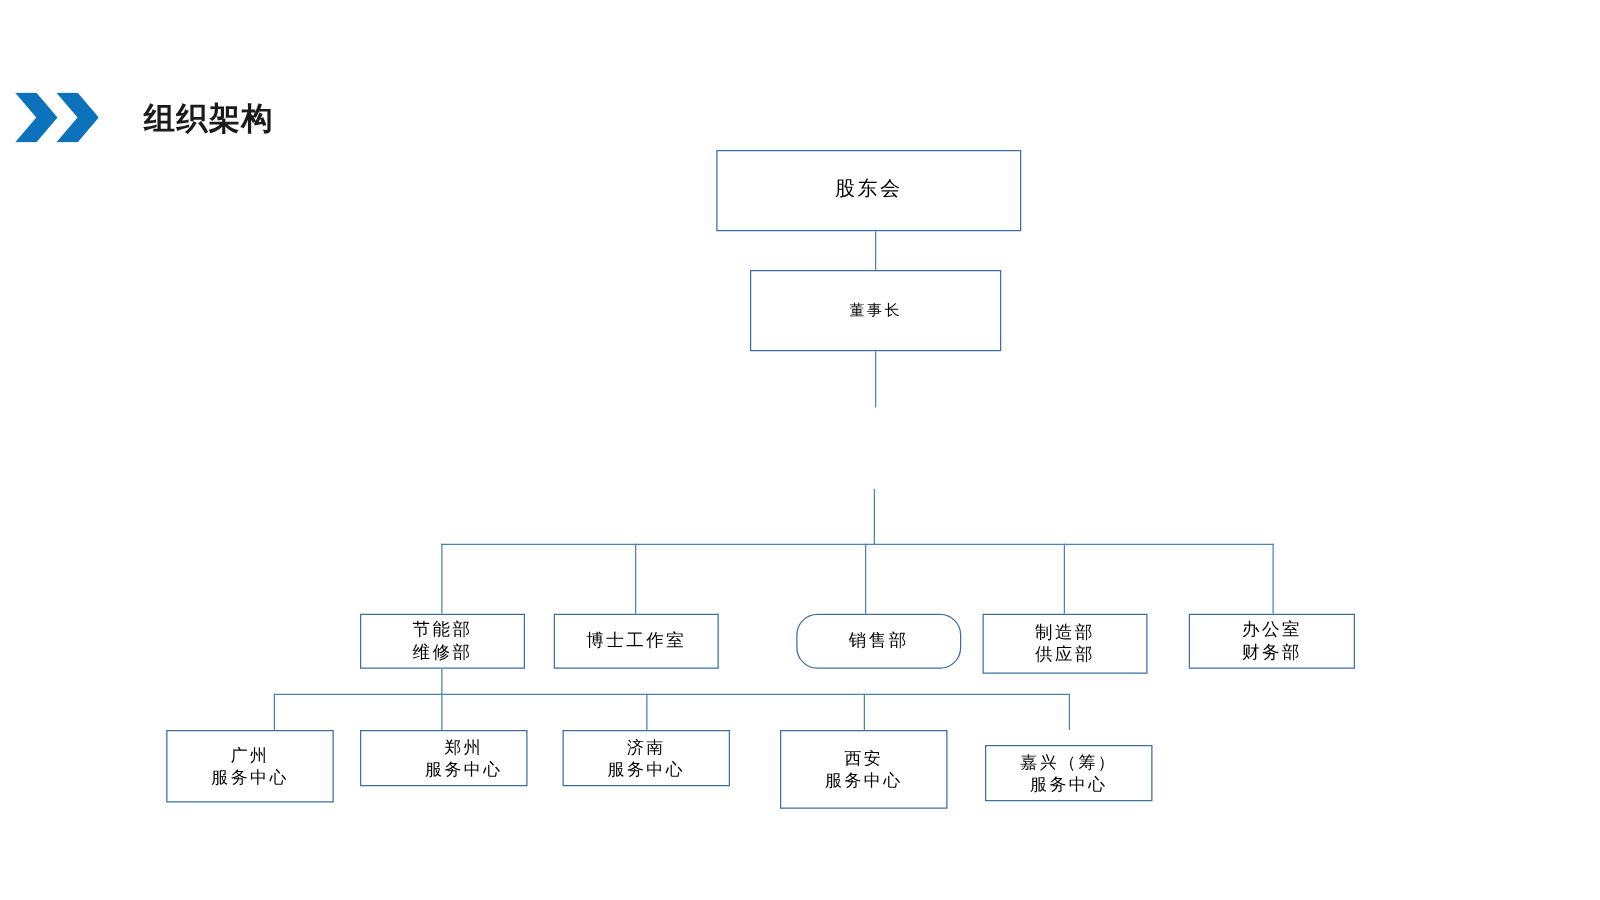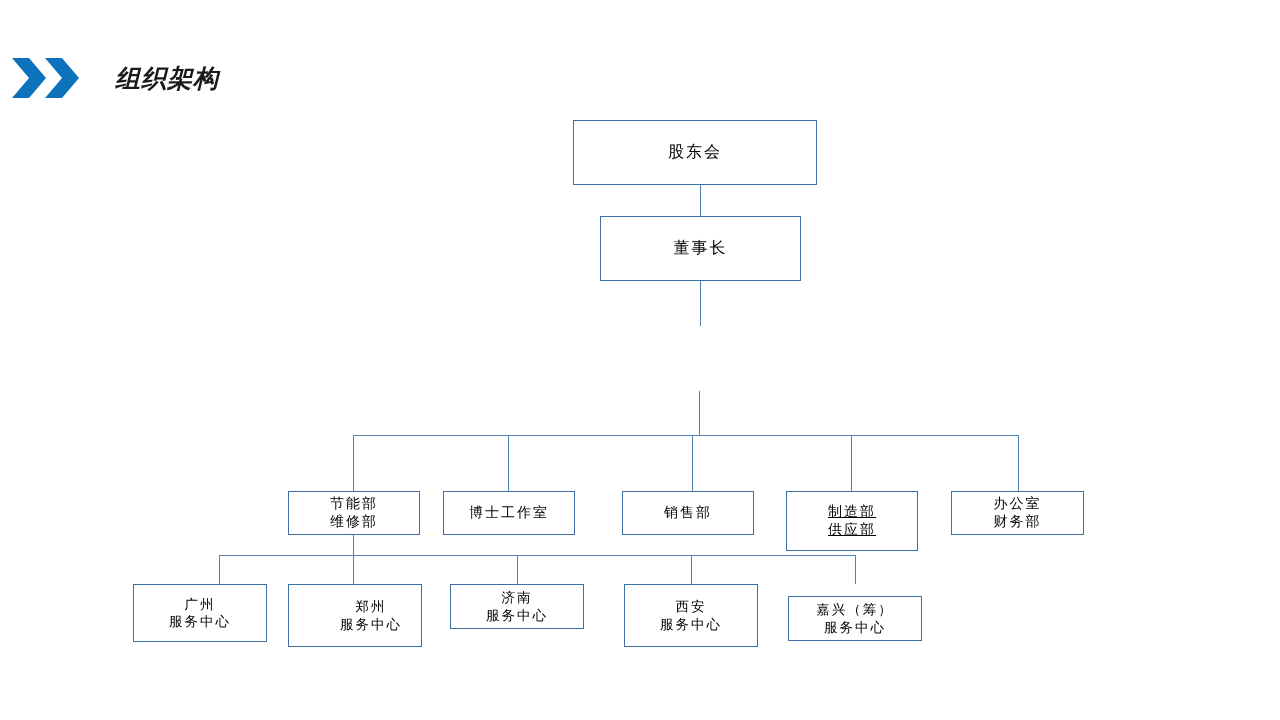--- a/index.html
+++ b/index.html
@@ -13,24 +13,23 @@
     position: relative;
     overflow: hidden;
     font-family: "Liberation Sans", "DejaVu Sans", sans-serif;
     color: #000000;
   }
 
   
   #header {
     position: absolute;
     left: 0;
-    top: 0;
+    top: 16px;
     width: 1280px;
     height: 110px;
-    font-style: italic;
   }
   #chevron-group {
     position: absolute;
     left: 12px;
     top: 58px;
     width: 76px;
     height: 40px;
   }
   .chevron {
     position: absolute;
@@ -73,21 +72,21 @@
     align-items: center;
     justify-content: center;
     text-align: center;
     color: #000000;
     line-height: 1.28;
     letter-spacing: 2px;
   }
   .node .line2 { display: block; }
 
   .lvl1 { font-size: 16px; }
-  .lvl2 { font-size: 16px; }
+  .lvl2 { font-size: 12px; }
   .lvl3 { font-size: 14px; }
   .lvl4 { font-size: 13.5px; }
 
   
   .conn {
     position: absolute;
     background: #4E81B4;
   }
   .vline { width: 1px; }
   .hline { height: 1px; }
@@ -138,40 +137,40 @@
 
   <div class="node lvl3" style="left:443px; top:491px; width:132px; height:44px;">
     <span>博士工作室</span>
   </div>
 
   <div class="node lvl3" style="left:288px; top:491px; width:132px; height:44px;">
     <span>节能部</span>
     <span class="line2">维修部</span>
   </div>
 
-  <div class="node lvl3" style="left:622px; top:491px; width:132px; height:44px;">
+  <div class="node lvl3" style="left:637px; top:491px; width:132px; height:44px;border-radius:17px;">
     <span>销售部</span>
   </div>
 
-  <div class="node lvl3" style="left:786px; top:491px; width:132px; height:60px;text-decoration:underline;">
+  <div class="node lvl3" style="left:786px; top:491px; width:132px; height:48px;">
     <span>制造部</span>
     <span class="line2">供应部</span>
   </div>
 
   <div class="node lvl3" style="left:951px; top:491px; width:133px; height:44px;">
     <span>办公室</span>
     <span class="line2">财务部</span>
   </div>
 
   <div class="node lvl4" style="left:133px; top:584px; width:134px; height:58px;">
     <span>广州</span>
     <span class="line2">服务中心</span>
   </div>
 
-  <div class="node lvl4" style="left:288px; top:584px; width:134px; height:63px;padding-left:32px;">
+  <div class="node lvl4" style="left:288px; top:584px; width:134px; height:45px;padding-left:32px;">
     <span>郑州</span>
     <span class="line2">服务中心</span>
   </div>
 
   <div class="node lvl4" style="left:450px; top:584px; width:134px; height:45px;justify-content:center;">
     <span>济南</span>
     <span class="line2">服务中心</span>
   </div>
 
   <div class="node lvl4" style="left:624px; top:584px; width:134px; height:63px;">

